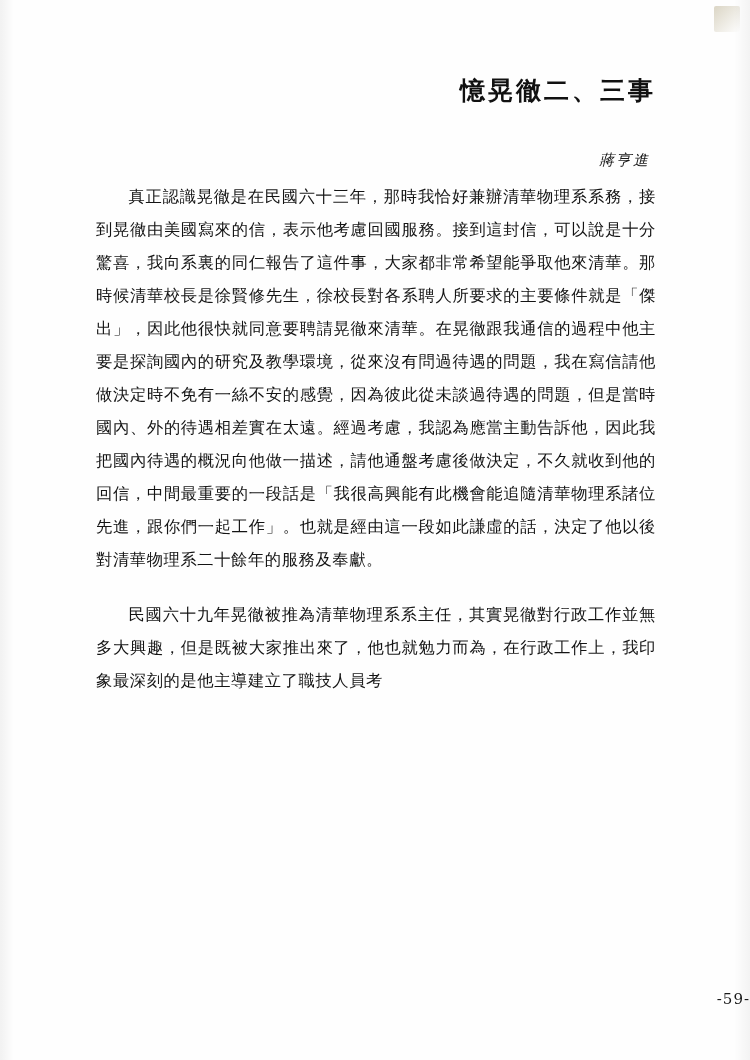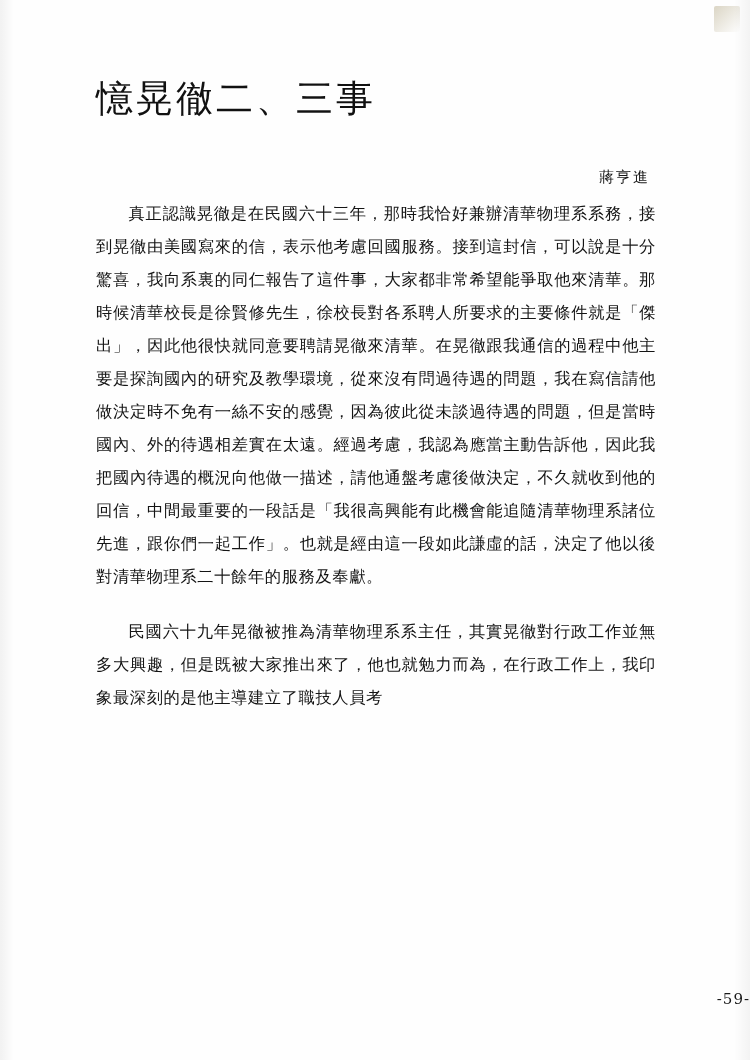--- a/index.html
+++ b/index.html
@@ -52,34 +52,35 @@
   }
 
   .content {
     position: absolute;
     left: 96px;
     top: 74px;
     width: 560px;
   }
 
   .doc-title {
-    text-align: left;
-    font-size: 37px;
+    text-align: right;
+    font-size: 25px;
     letter-spacing: 3px;
-    font-weight: 400;
+    font-weight: 700;
     margin: 0 0 44px 0;
     color: #111;
   }
 
   .byline {
     text-align: right;
     font-size: 15px;
     letter-spacing: 2px;
     margin: 0 6px 10px 0;
     color: #161616;
+    font-style: italic;
   }
 
   .para {
     font-size: 16.3px;
     line-height: 33px;
     text-align: justify;
     text-justify: inter-ideograph;
     text-indent: 2em;
     margin: 0 0 22px 0;
     letter-spacing: 0.6px;

